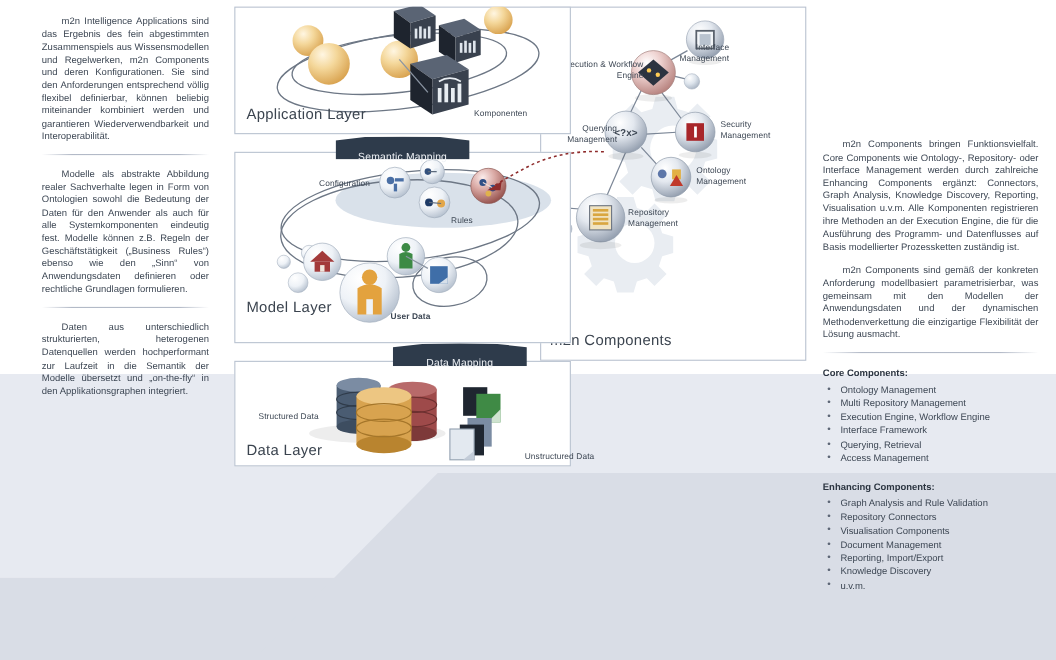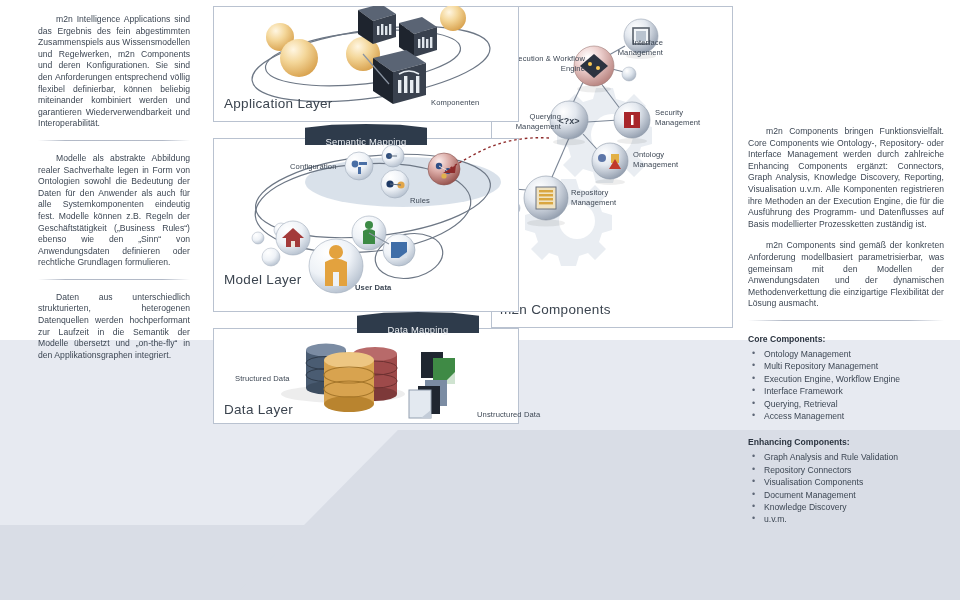--- a/index.html
+++ b/index.html
@@ -86,20 +86,21 @@
     <li>Interface Framework</li>
     <li>Querying, Retrieval</li>
     <li>Access Management</li>
   </ul>
   <div class="list-head">Enhancing Components:</div>
   <ul class="clist">
     <li>Graph Analysis and Rule Validation</li>
     <li>Repository Connectors</li>
     <li>Visualisation Components</li>
     <li>Document Management</li>
+    <li>Reporting,  Import/Export</li>
     <li>Knowledge Discovery</li>
     <li>u.v.m.</li>
   </ul>
 </div>
 
 <div id="diagram">
 
   <div class="layerbox" id="box-comp"></div>
 
   <div style="position:absolute;left:278px;top:4px;width:242px;height:322px;">

